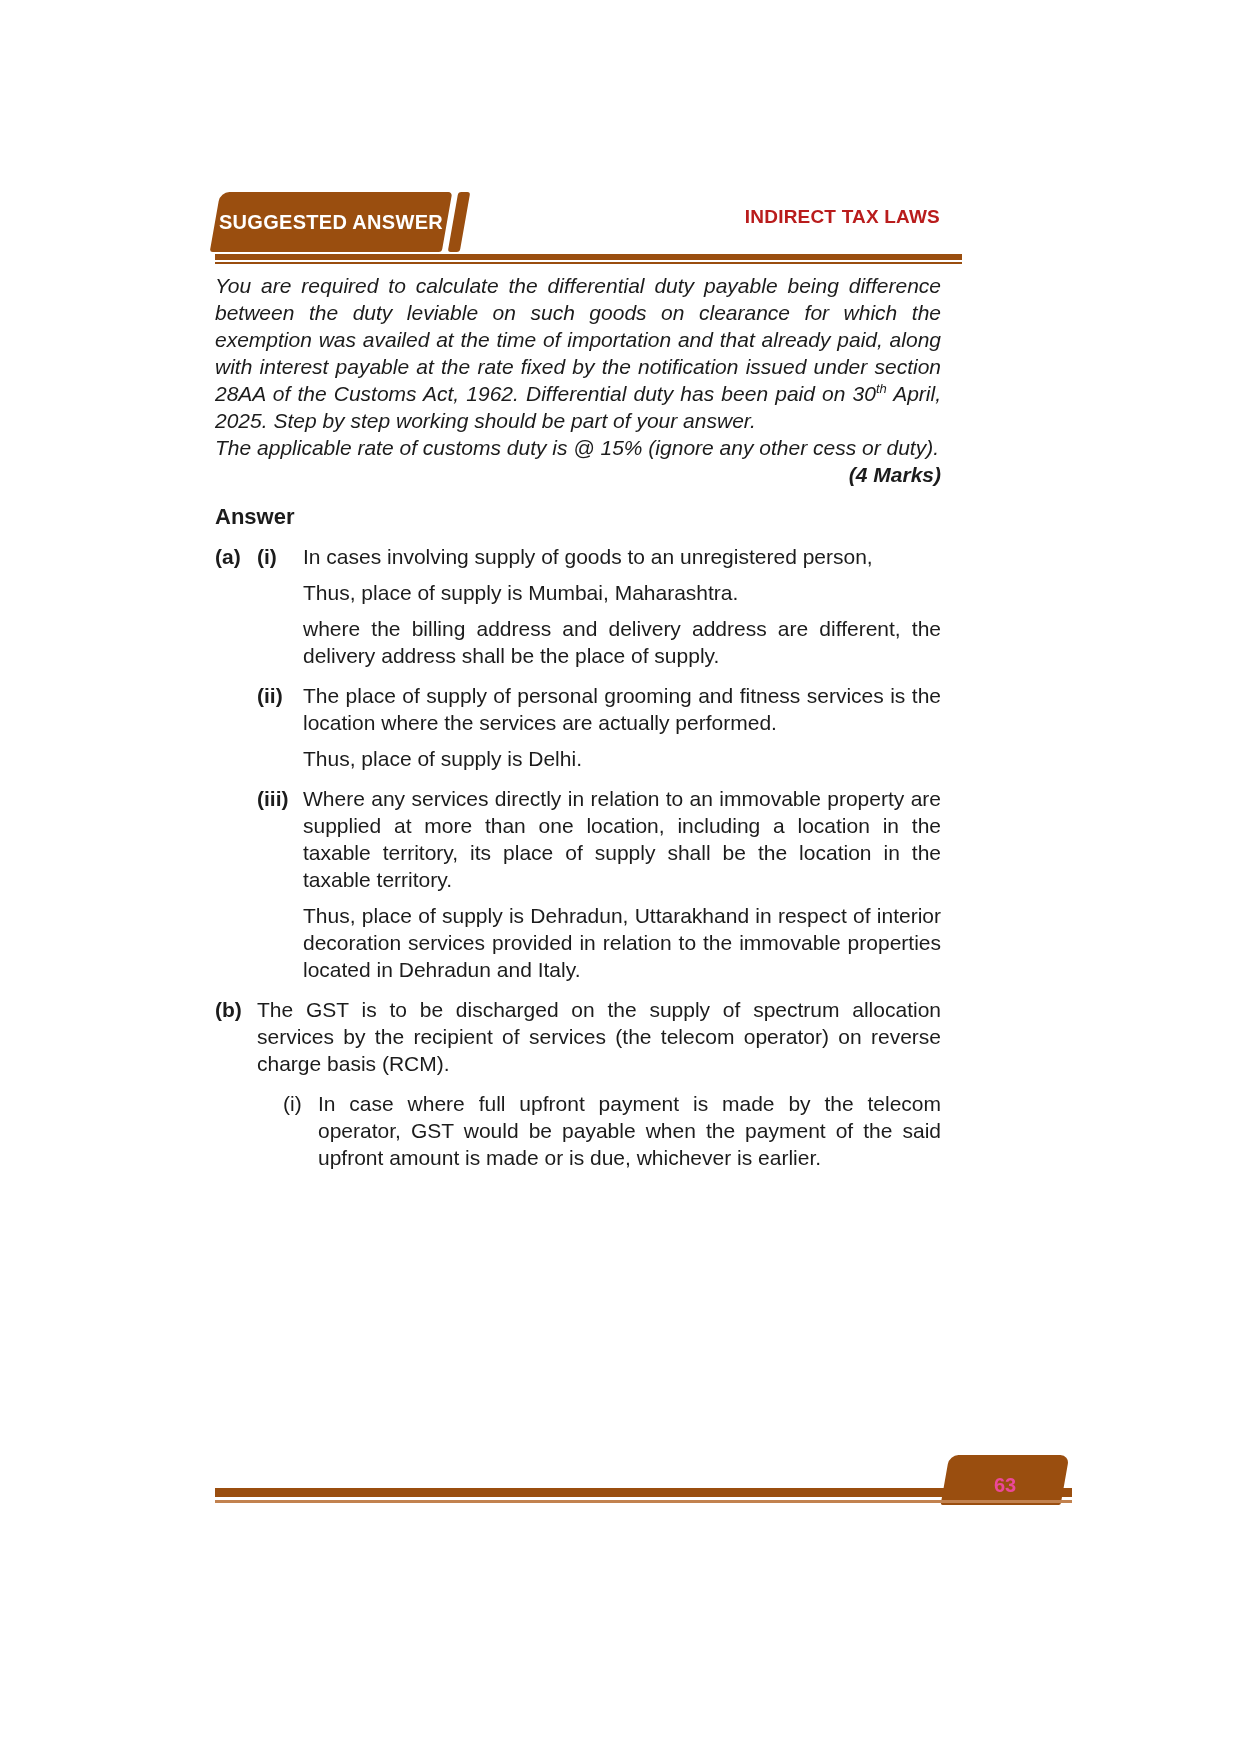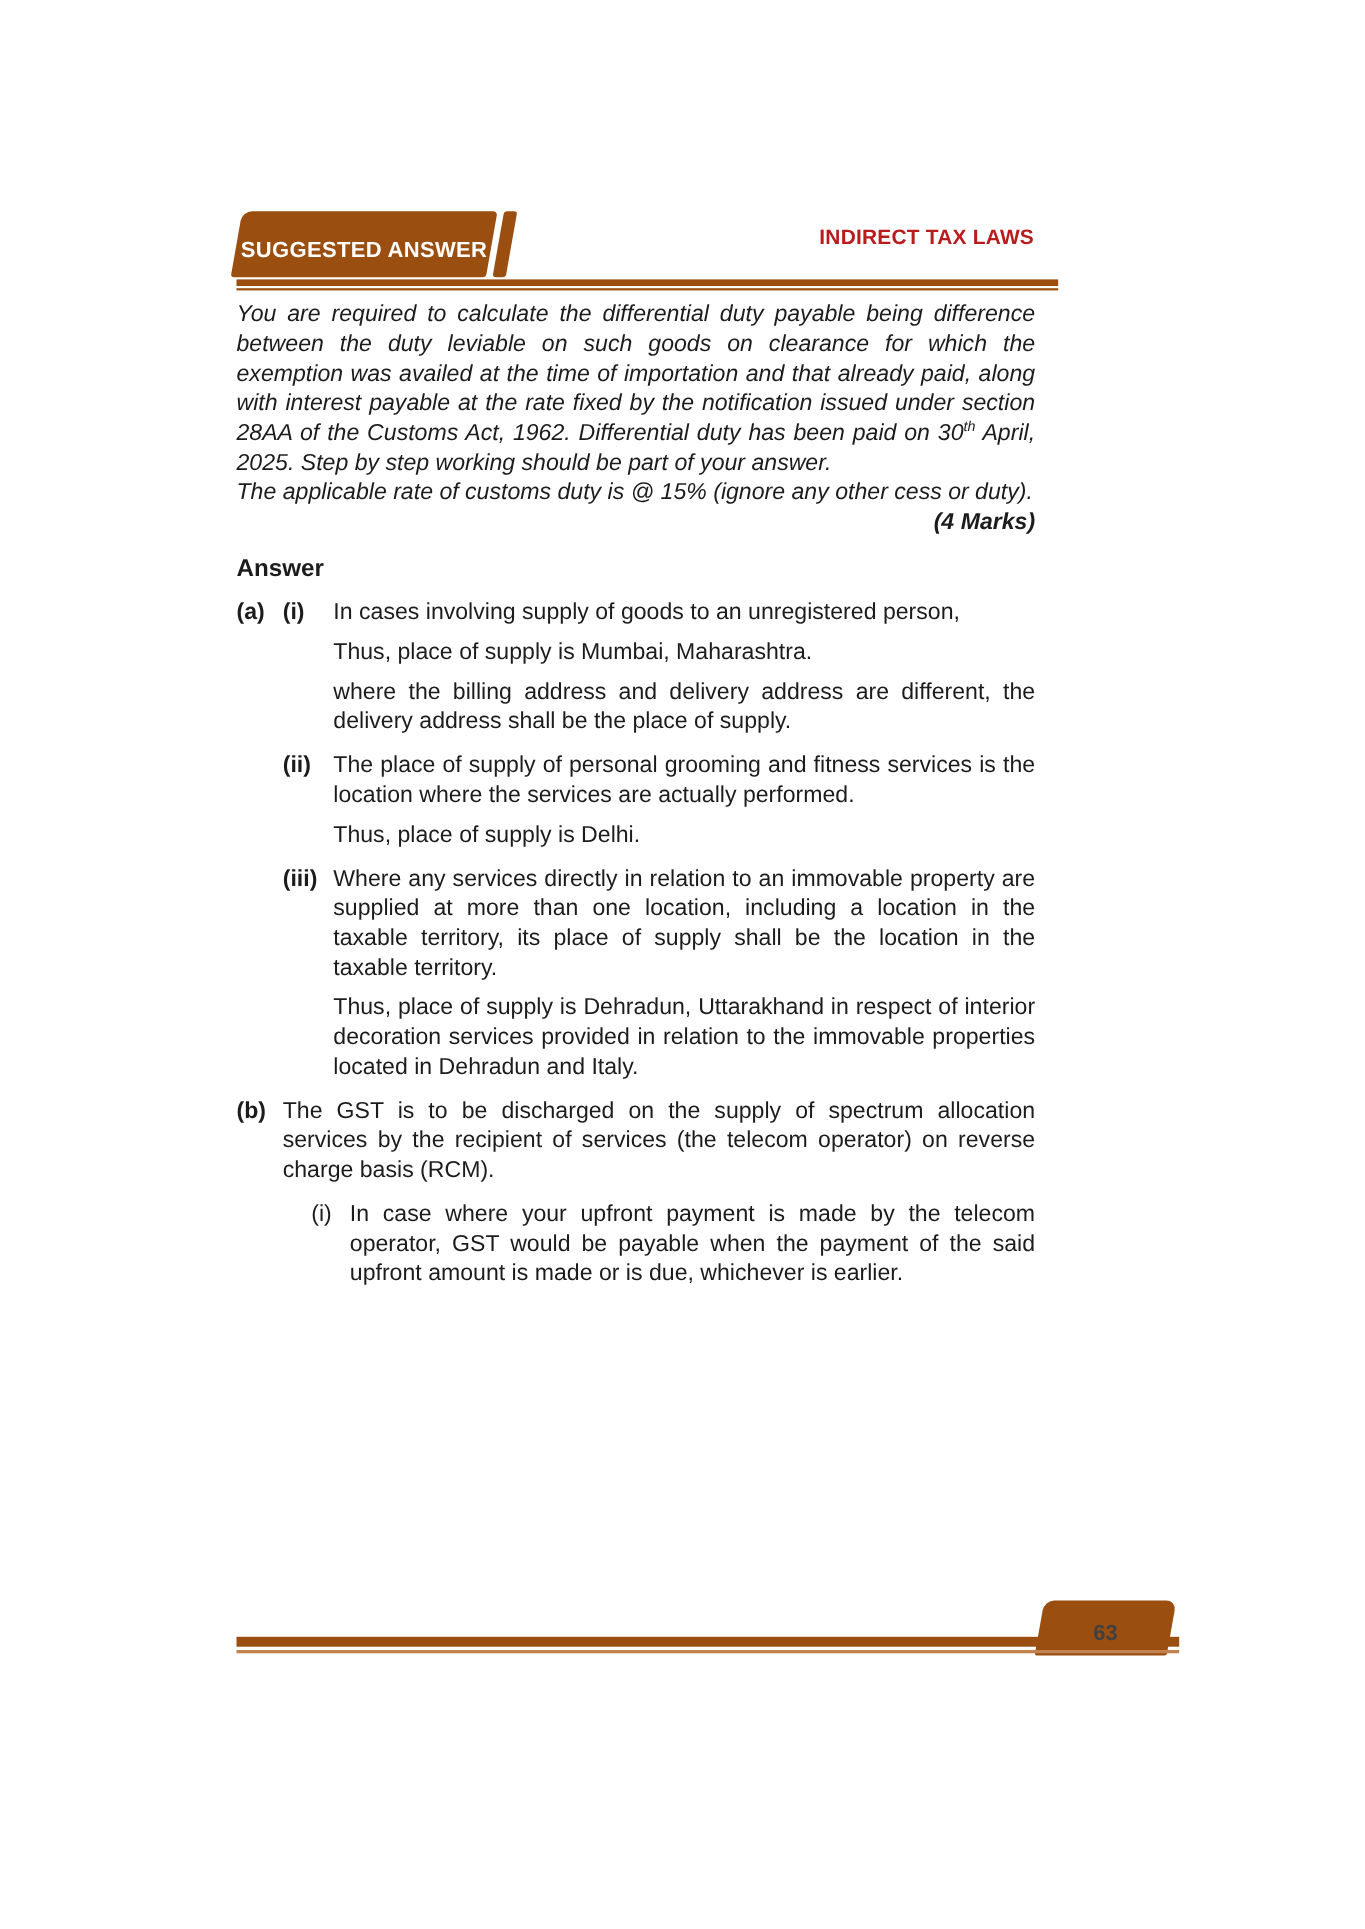--- a/index.html
+++ b/index.html
@@ -13,21 +13,21 @@
     position:absolute; left:215px; top:192px; width:232px; height:60px;
     background:#9a4e0f; transform:skewX(-10deg); transform-origin:50% 50%;
     border-radius:9px 4px 3px 3px;
   }
   .banner-sliver {
     position:absolute; left:453px; top:192px; width:12px; height:60px;
     background:#9a4e0f; transform:skewX(-10deg); transform-origin:50% 50%;
     border-radius:3px;
   }
   .banner-text {
-    position:absolute; left:215px; top:192px; width:232px; height:72px;
+    position:absolute; left:215px; top:192px; width:232px; height:60px;
     display:flex; align-items:center; justify-content:center;
     color:#ffffff; font-weight:bold; font-size:20px; letter-spacing:0.3px;
   }
   .doc-title {
     position:absolute; right:301px; top:206px;
     color:#b91c1c; font-weight:bold; font-size:19px; letter-spacing:0.2px;
   }
   .header-rule-thick { position:absolute; left:215px; top:254px; width:747px; height:6px; background:#9a4e0f; }
   .header-rule-thin  { position:absolute; left:215px; top:262px; width:747px; height:2px; background:#9a4e0f; }
 
@@ -35,21 +35,21 @@
   .footer-rule-thick { position:absolute; left:215px; top:1488px; width:857px; height:9px; background:#9a4e0f; }
   .footer-rule-thin  { position:absolute; left:215px; top:1500px; width:857px; height:3px; background:#c2824f; }
   .page-badge {
     position:absolute; left:945px; top:1455px; width:120px; height:50px;
     background:#9a4e0f; transform:skewX(-10deg); transform-origin:50% 50%;
     border-radius:9px 9px 2px 2px;
   }
   .page-badge-num {
     position:absolute; left:945px; top:1455px; width:120px; height:60px;
     display:flex; align-items:center; justify-content:center;
-    color:#404040; font-weight:bold; font-size:20px;
+    color:#ec4899; font-weight:bold; font-size:20px;
   }
   .copyright {
     position:absolute; left:135px; top:1683px;
     font-size:21px; color:#111111;
   }
 
   
   .content {
     position:absolute; left:215px; top:272px; width:726px;
     font-size:21px; line-height:27px;
@@ -126,21 +126,21 @@
       <span class="l1">(b)</span>
       <div class="body-col">
         <p>The GST is to be discharged on the supply of spectrum allocation services by the recipient of services (the telecom operator) on reverse charge basis (RCM).</p>
       </div>
     </div>
 
     <div class="row indent-b">
       <span class="l1"></span>
       <span class="l2p">(i)</span>
       <div class="body-col">
-        <p>In case where your upfront payment is made by the telecom operator, GST would be payable when the payment of the said upfront amount is made or is due, whichever is earlier.</p>
+        <p>In case where full upfront payment is made by the telecom operator, GST would be payable when the payment of the said upfront amount is made or is due, whichever is earlier.</p>
       </div>
     </div>
 
   </div>
 
   <div class="page-badge"></div>
   <div class="footer-rule-thick"></div>
   <div class="footer-rule-thin"></div>
   <div class="page-badge-num">63</div>
 

